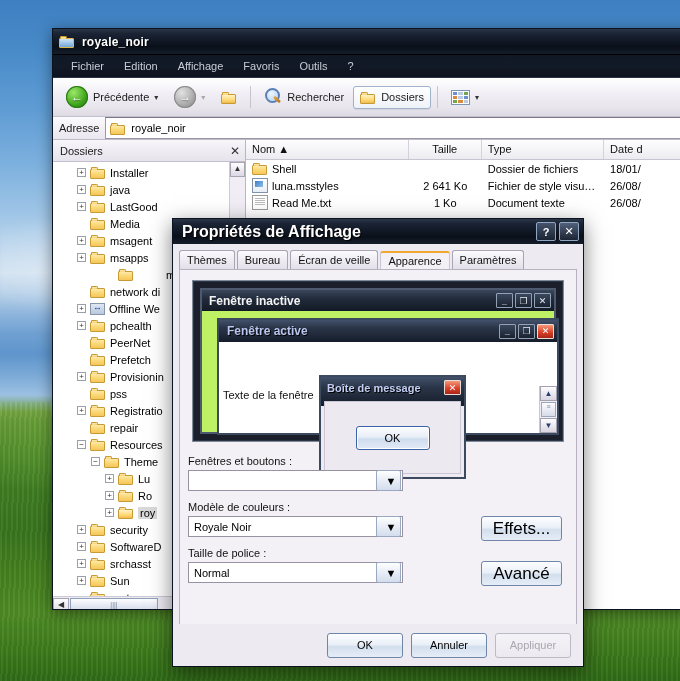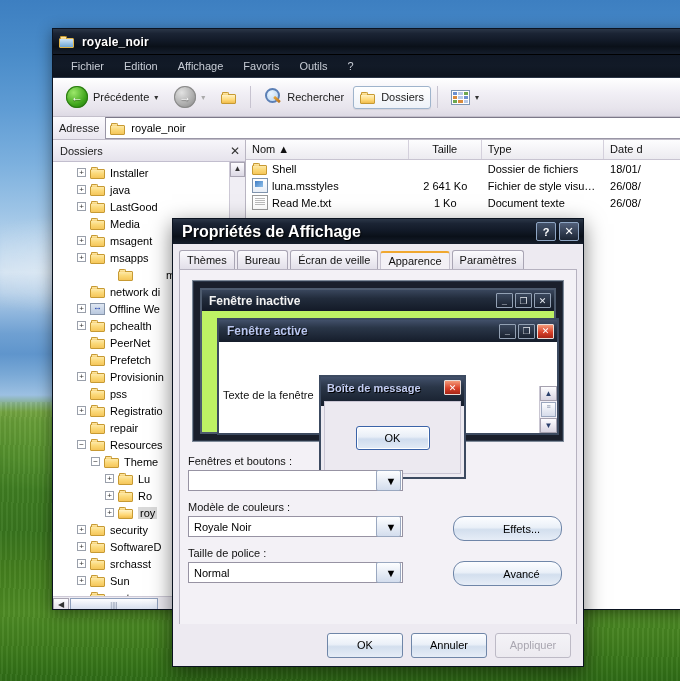--- a/index.html
+++ b/index.html
@@ -236,23 +236,23 @@
     width:215px;height:21px;background:#fff;border:1px solid #9793a3;
     display:flex;align-items:center;justify-content:space-between;box-sizing:border-box;
   }
   .combo span{padding-left:5px;font-size:11px;color:#000;}
   .cbtn{
     width:18px;height:19px;margin-right:1px;border:1px solid #9aa8c0;border-radius:2px;
     background:linear-gradient(to bottom,#fdfeff,#d3dded);
     display:flex;align-items:center;justify-content:center;font-size:8px;color:#2a4d80;
   }
   .sidebtn{
-    position:absolute;right:14px;width:79px;height:23px;border:1px solid #6f86a8;border-radius:11px;
+    position:absolute;right:14px;width:79px;height:23px;border:1px solid #6f86a8;border-radius:3px;
     background:linear-gradient(to bottom,#fcfdff 0%,#eaf0f8 45%,#d3dfee 55%,#e6edf7 100%);
-    font-size:11px;color:#000;display:flex;align-items:center;justify-content:center;padding-left:28px;
+    font-size:17px;color:#000;display:flex;align-items:center;justify-content:center;
   }
   .dlg-bottom{
     position:absolute;left:0;right:0;bottom:0;height:42px;display:flex;
     align-items:center;justify-content:flex-end;gap:8px;padding-right:12px;background:#edeaf1;
   }
   .dbtn{
     width:74px;height:23px;border:1px solid #6f86a8;border-radius:3px;
     background:linear-gradient(to bottom,#fcfdff 0%,#eaf0f8 45%,#d3dfee 55%,#e6edf7 100%);
     font-size:11px;color:#000;display:flex;align-items:center;justify-content:center;
   }

